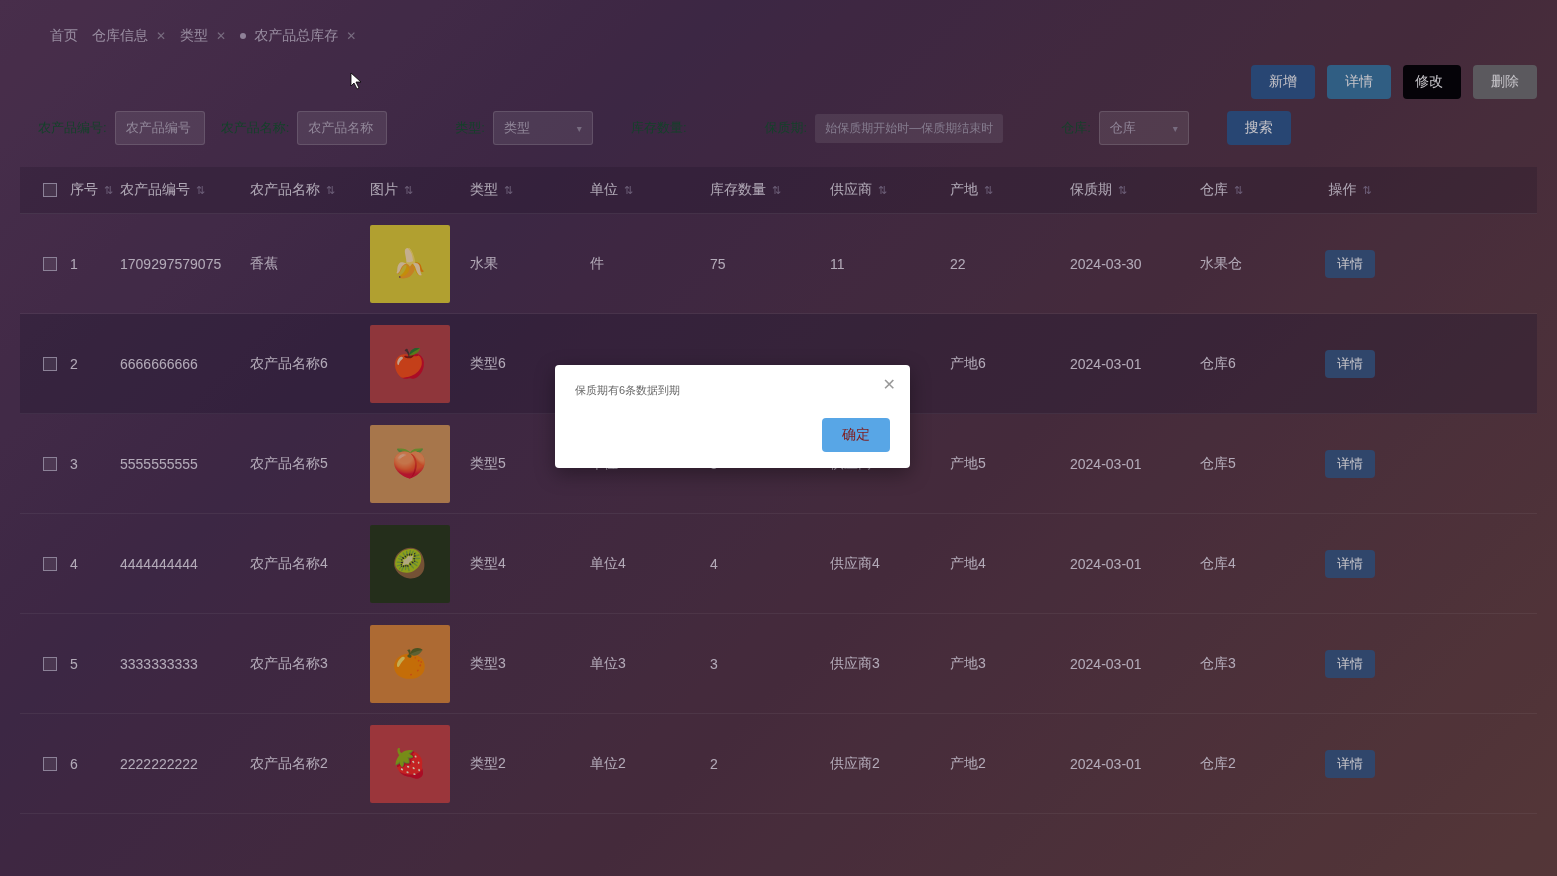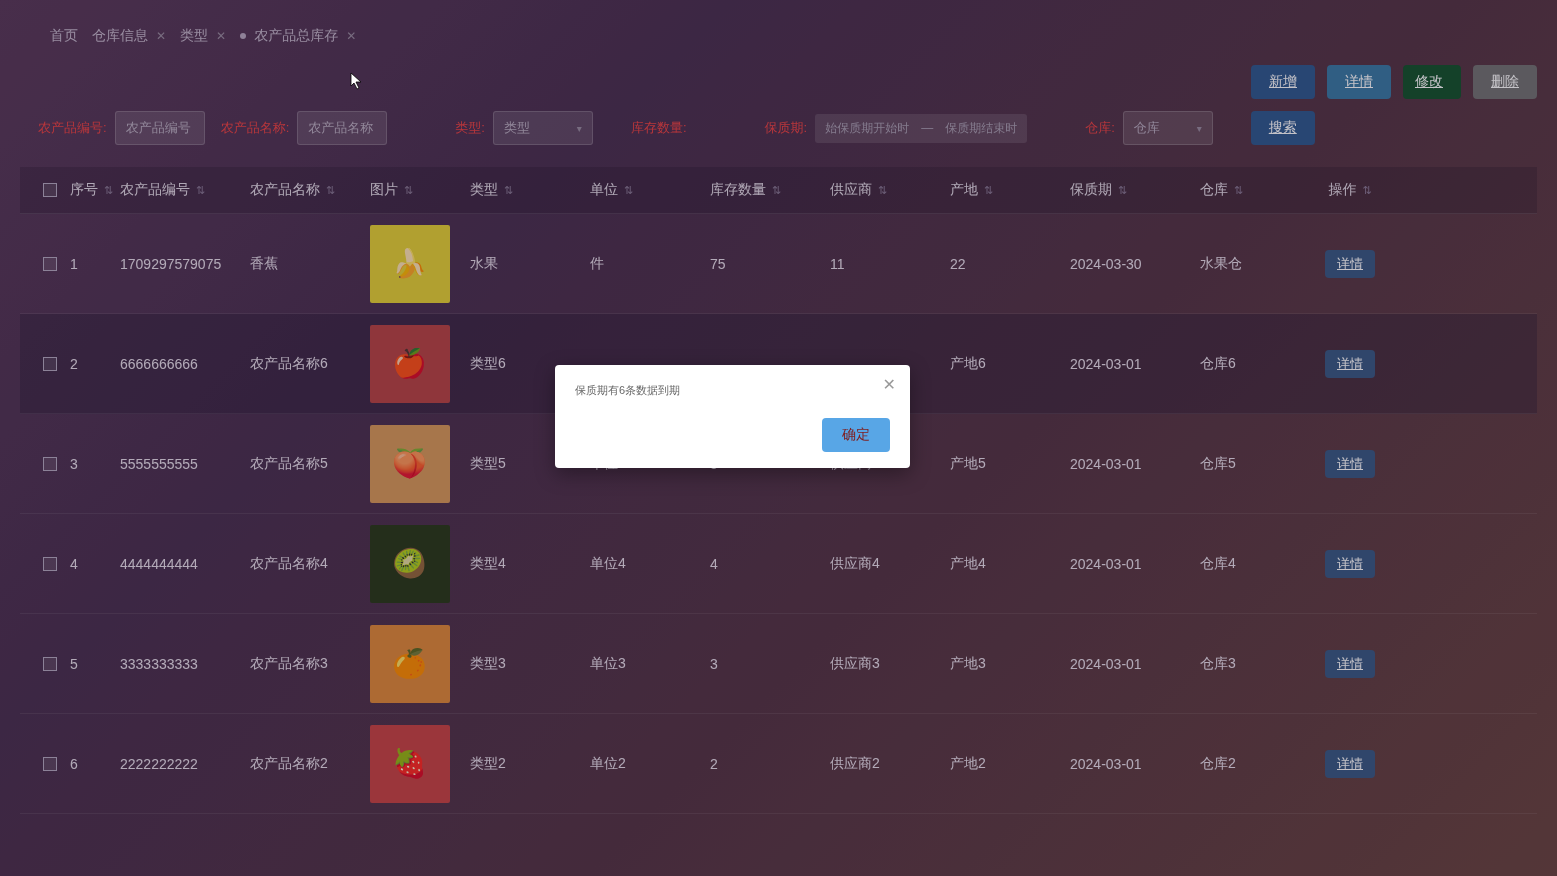--- a/index.html
+++ b/index.html
@@ -40,35 +40,34 @@
       gap: 12px;
       padding: 10px 20px 0 20px;
     }
     .btn {
       padding: 8px 18px;
       border-radius: 4px;
       color: #fff;
       cursor: pointer;
       font-size: 14px;
       border: none;
-      text-decoration: underline;
     }
     .btn-add { background: #2f5a8f; }
     .btn-detail { background: #3a7aa5; }
-    .btn-detail-green { background: #14532d; padding-left: 12px; }
+    .btn-detail-green { background: #000000; padding-left: 12px; }
     .btn-danger { background: #737373; }
     .btn-row-detail { background: #3a5a85; padding: 5px 12px; font-size: 13px;}
     .filter-bar {
       display: flex;
       align-items: center;
       padding: 12px 30px;
       gap: 8px;
       flex-wrap: nowrap;
     }
-    .filter-label { font-size: 13px; color: #ef4444; margin-left: 8px;}
+    .filter-label { font-size: 13px; color: #14532d; margin-left: 8px;}
     .filter-input {
       background: rgba(255,255,255,0.12);
       border: 1px solid rgba(255,255,255,0.18);
       border-radius: 3px;
       padding: 7px 10px;
       color: #bbb0c2;
       font-size: 13px;
       width: 90px;
     }
     .filter-select { width: 100px; display: flex; align-items:center; justify-content: space-between;}
@@ -81,21 +80,21 @@
       border-radius: 3px;
       width: 160px;
     }
     .stock-range span { font-size: 12px; color: #aaa0b2;}
     .date-range {
       display: flex;
       align-items: center;
       background: rgba(255,255,255,0.12);
       border-radius: 3px;
       padding: 6px 10px;
-      gap: 12px;
+      gap: 0;
       font-size: 12px;
       color: #aaa0b2;
     }
     .table {
       margin: 10px 20px 0 20px;
     }
     .thead {
       display: flex;
       background: rgba(30,20,40,0.25);
       padding: 14px 10px;

